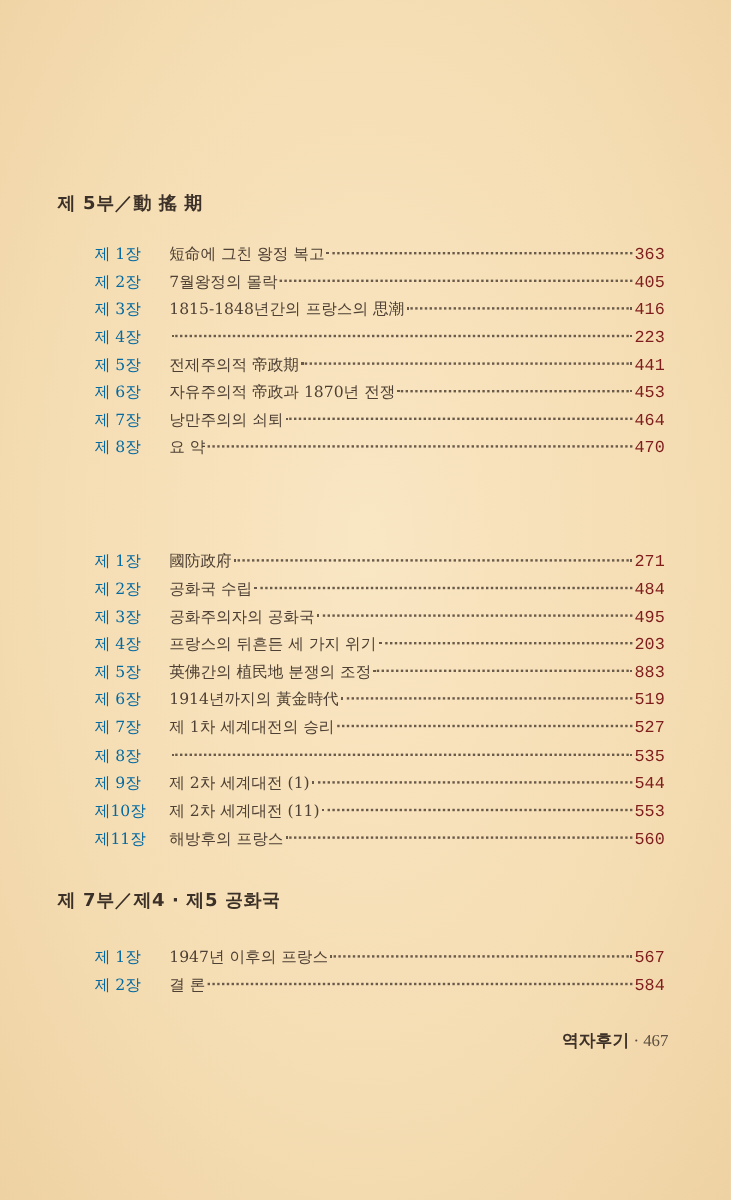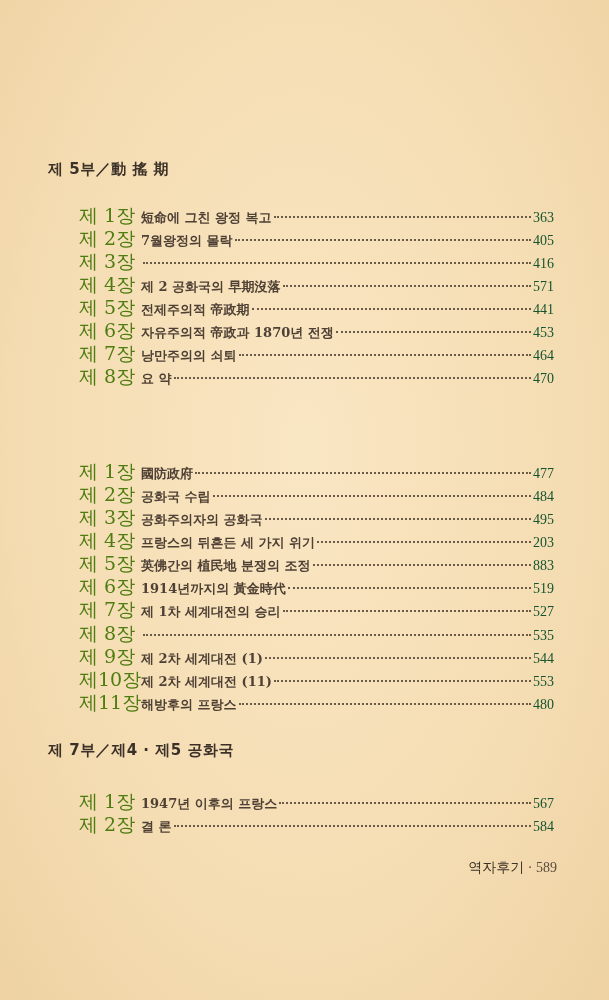--- a/index.html
+++ b/index.html
@@ -17,32 +17,32 @@
     position: absolute; left: 48px;
     font-family: "DejaVu Sans", sans-serif;
     font-weight: bold; font-size: 15px; color: #3c3128;
     letter-spacing: 0.5px; white-space: nowrap;
   }
   .entry {
     position: absolute; left: 79px; width: 475px; height: 22px;
     display: flex; align-items: baseline; white-space: nowrap;
     font-size: 13px; color: #54463a;
   }
-  .ch-no { width: 62px; flex: none; font-size: 19px; color: #4d7c0f; }
-  .ch-title { flex: none; font-size: 13px; color: #4e4034; font-weight: bold; }
+  .ch-no { width: 62px; flex: none; font-size: 13px; color: #0369a1; }
+  .ch-title { flex: none; font-size: 13px; color: #4e4034; }
   .leader {
     flex: 1 1 auto; overflow: hidden; margin: 0 2px;
     border-bottom: 2px dotted #6a5a4a; height: 0; position: relative; top: -4px;
   }
-  .page-no { flex: none; font-size: 13px; color: #14532d; font-family: Liberation Serif, serif; font-size: 14px; text-align: right; }
+  .page-no { flex: none; font-size: 13px; color: #7f1d1d; font-family: Liberation Mono, monospace; font-size: 14px; text-align: right; }
   .afterword {
     position: absolute; right: 52px; top: 859px;
     font-size: 14px; white-space: nowrap; color: #3e3228;
   }
-  .afterword .label { font-family: "DejaVu Sans", sans-serif; font-weight: normal; }
+  .afterword .label { font-family: "DejaVu Sans", sans-serif; font-weight: bold; }
   .afterword .pg { font-family: "Liberation Serif", serif; font-size: 14px; color: #5a4c3f; }
 </style>
 </head>
 <body>
 
 <div class="page">
 
   <div class="part-title" style="top:160px">제 5부／動 搖 期</div>
 
   <div class="entry" style="top:203px">
@@ -52,28 +52,28 @@
     <span class="page-no">363</span>
   </div>
   <div class="entry" style="top:226px">
     <span class="ch-no">제 2장</span>
     <span class="ch-title">7월왕정의 몰락</span>
     <span class="leader"></span>
     <span class="page-no">405</span>
   </div>
   <div class="entry" style="top:249px">
     <span class="ch-no">제 3장</span>
+    <span class="ch-title">1815-1848년간의 프랑스의 思潮</span>
     <span class="leader"></span>
     <span class="page-no">416</span>
   </div>
   <div class="entry" style="top:272px">
     <span class="ch-no">제 4장</span>
-    <span class="ch-title">제 2 공화국의 早期沒落</span>
     <span class="leader"></span>
-    <span class="page-no">571</span>
+    <span class="page-no">223</span>
   </div>
   <div class="entry" style="top:295px">
     <span class="ch-no">제 5장</span>
     <span class="ch-title">전제주의적 帝政期</span>
     <span class="leader"></span>
     <span class="page-no">441</span>
   </div>
   <div class="entry" style="top:318px">
     <span class="ch-no">제 6장</span>
     <span class="ch-title">자유주의적 帝政과 1870년 전쟁</span>
@@ -91,21 +91,21 @@
     <span class="ch-title">요  약</span>
     <span class="leader"></span>
     <span class="page-no">470</span>
   </div>
 
 
   <div class="entry" style="top:459px">
     <span class="ch-no">제 1장</span>
     <span class="ch-title">國防政府</span>
     <span class="leader"></span>
-    <span class="page-no">477</span>
+    <span class="page-no">271</span>
   </div>
   <div class="entry" style="top:482px">
     <span class="ch-no">제 2장</span>
     <span class="ch-title">공화국 수립</span>
     <span class="leader"></span>
     <span class="page-no">484</span>
   </div>
   <div class="entry" style="top:505px">
     <span class="ch-no">제 3장</span>
     <span class="ch-title">공화주의자의 공화국</span>
@@ -150,35 +150,35 @@
   <div class="entry" style="top:667px">
     <span class="ch-no">제10장</span>
     <span class="ch-title">제 2차 세계대전 (11)</span>
     <span class="leader"></span>
     <span class="page-no">553</span>
   </div>
   <div class="entry" style="top:690px">
     <span class="ch-no">제11장</span>
     <span class="ch-title">해방후의 프랑스</span>
     <span class="leader"></span>
-    <span class="page-no">480</span>
+    <span class="page-no">560</span>
   </div>
 
   <div class="part-title" style="top:741px">제 7부／제4 · 제5 공화국</div>
 
   <div class="entry" style="top:789px">
     <span class="ch-no">제 1장</span>
     <span class="ch-title">1947년 이후의 프랑스</span>
     <span class="leader"></span>
     <span class="page-no">567</span>
   </div>
   <div class="entry" style="top:812px">
     <span class="ch-no">제 2장</span>
     <span class="ch-title">결  론</span>
     <span class="leader"></span>
     <span class="page-no">584</span>
   </div>
 
   <div class="afterword">
-    <span class="label">역자후기</span><span class="pg"> · </span><span class="pg">589</span>
+    <span class="label">역자후기</span><span class="pg"> · </span><span class="pg">467</span>
   </div>
 
 </div>
 
 </body></html>

